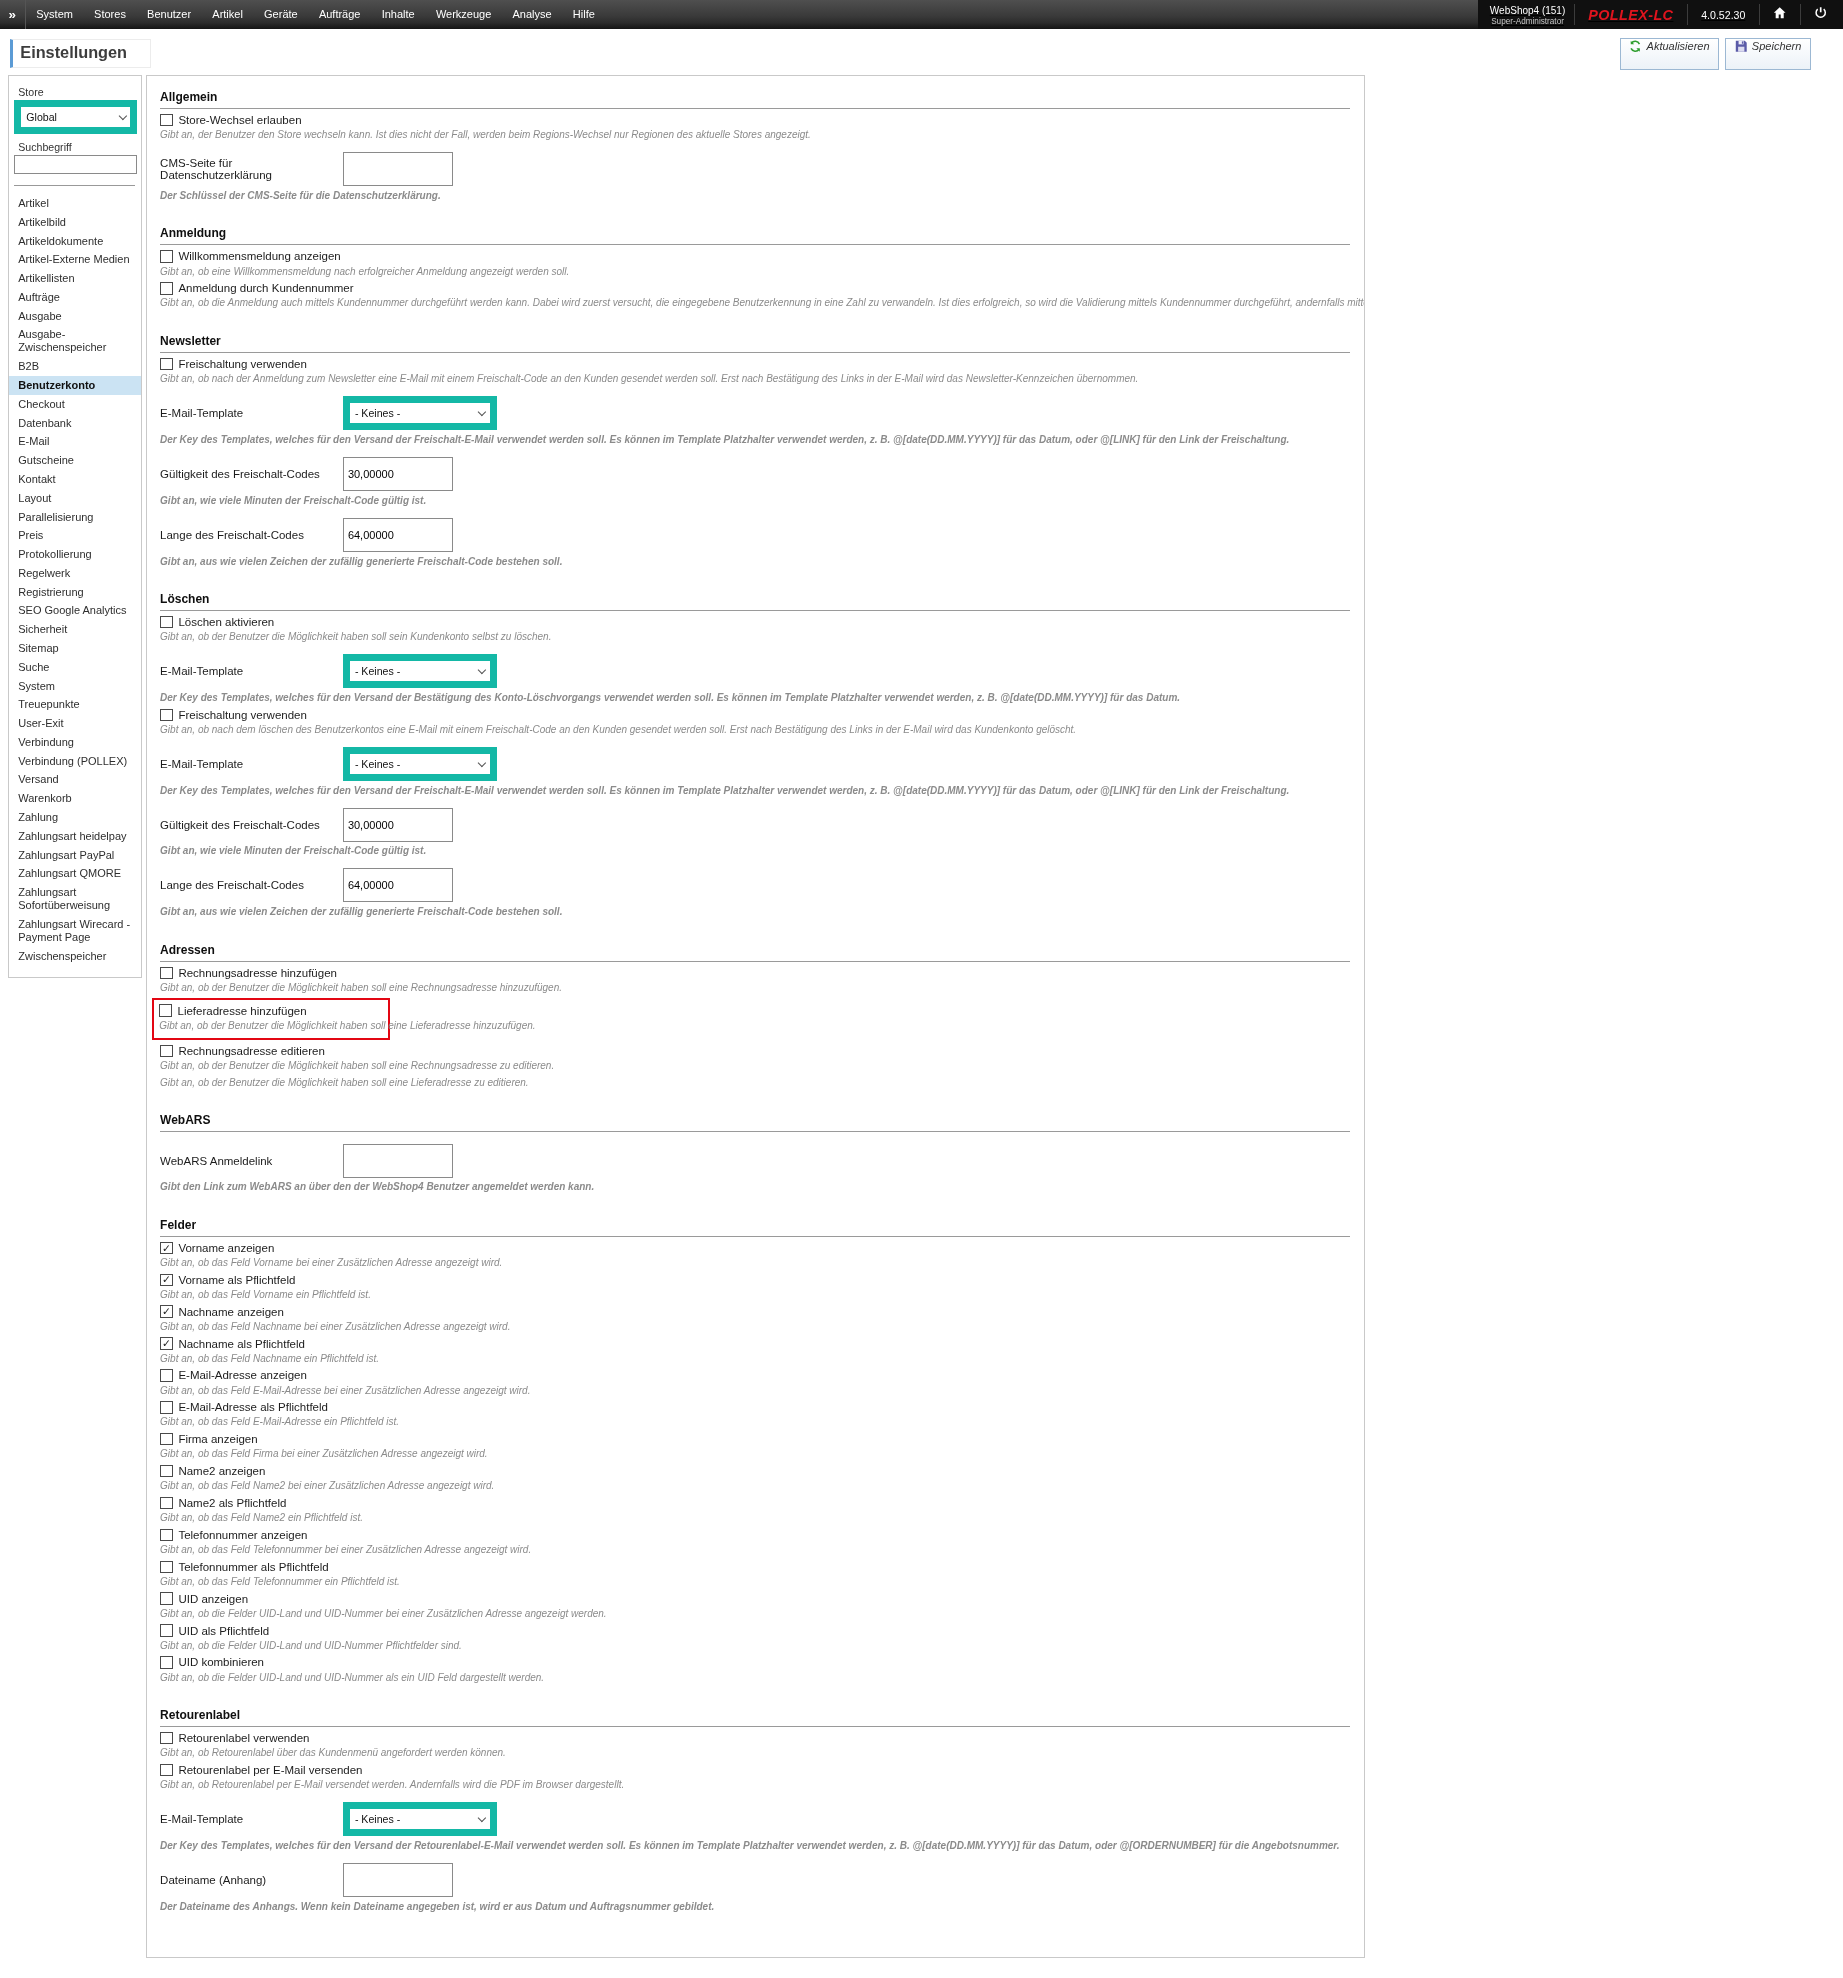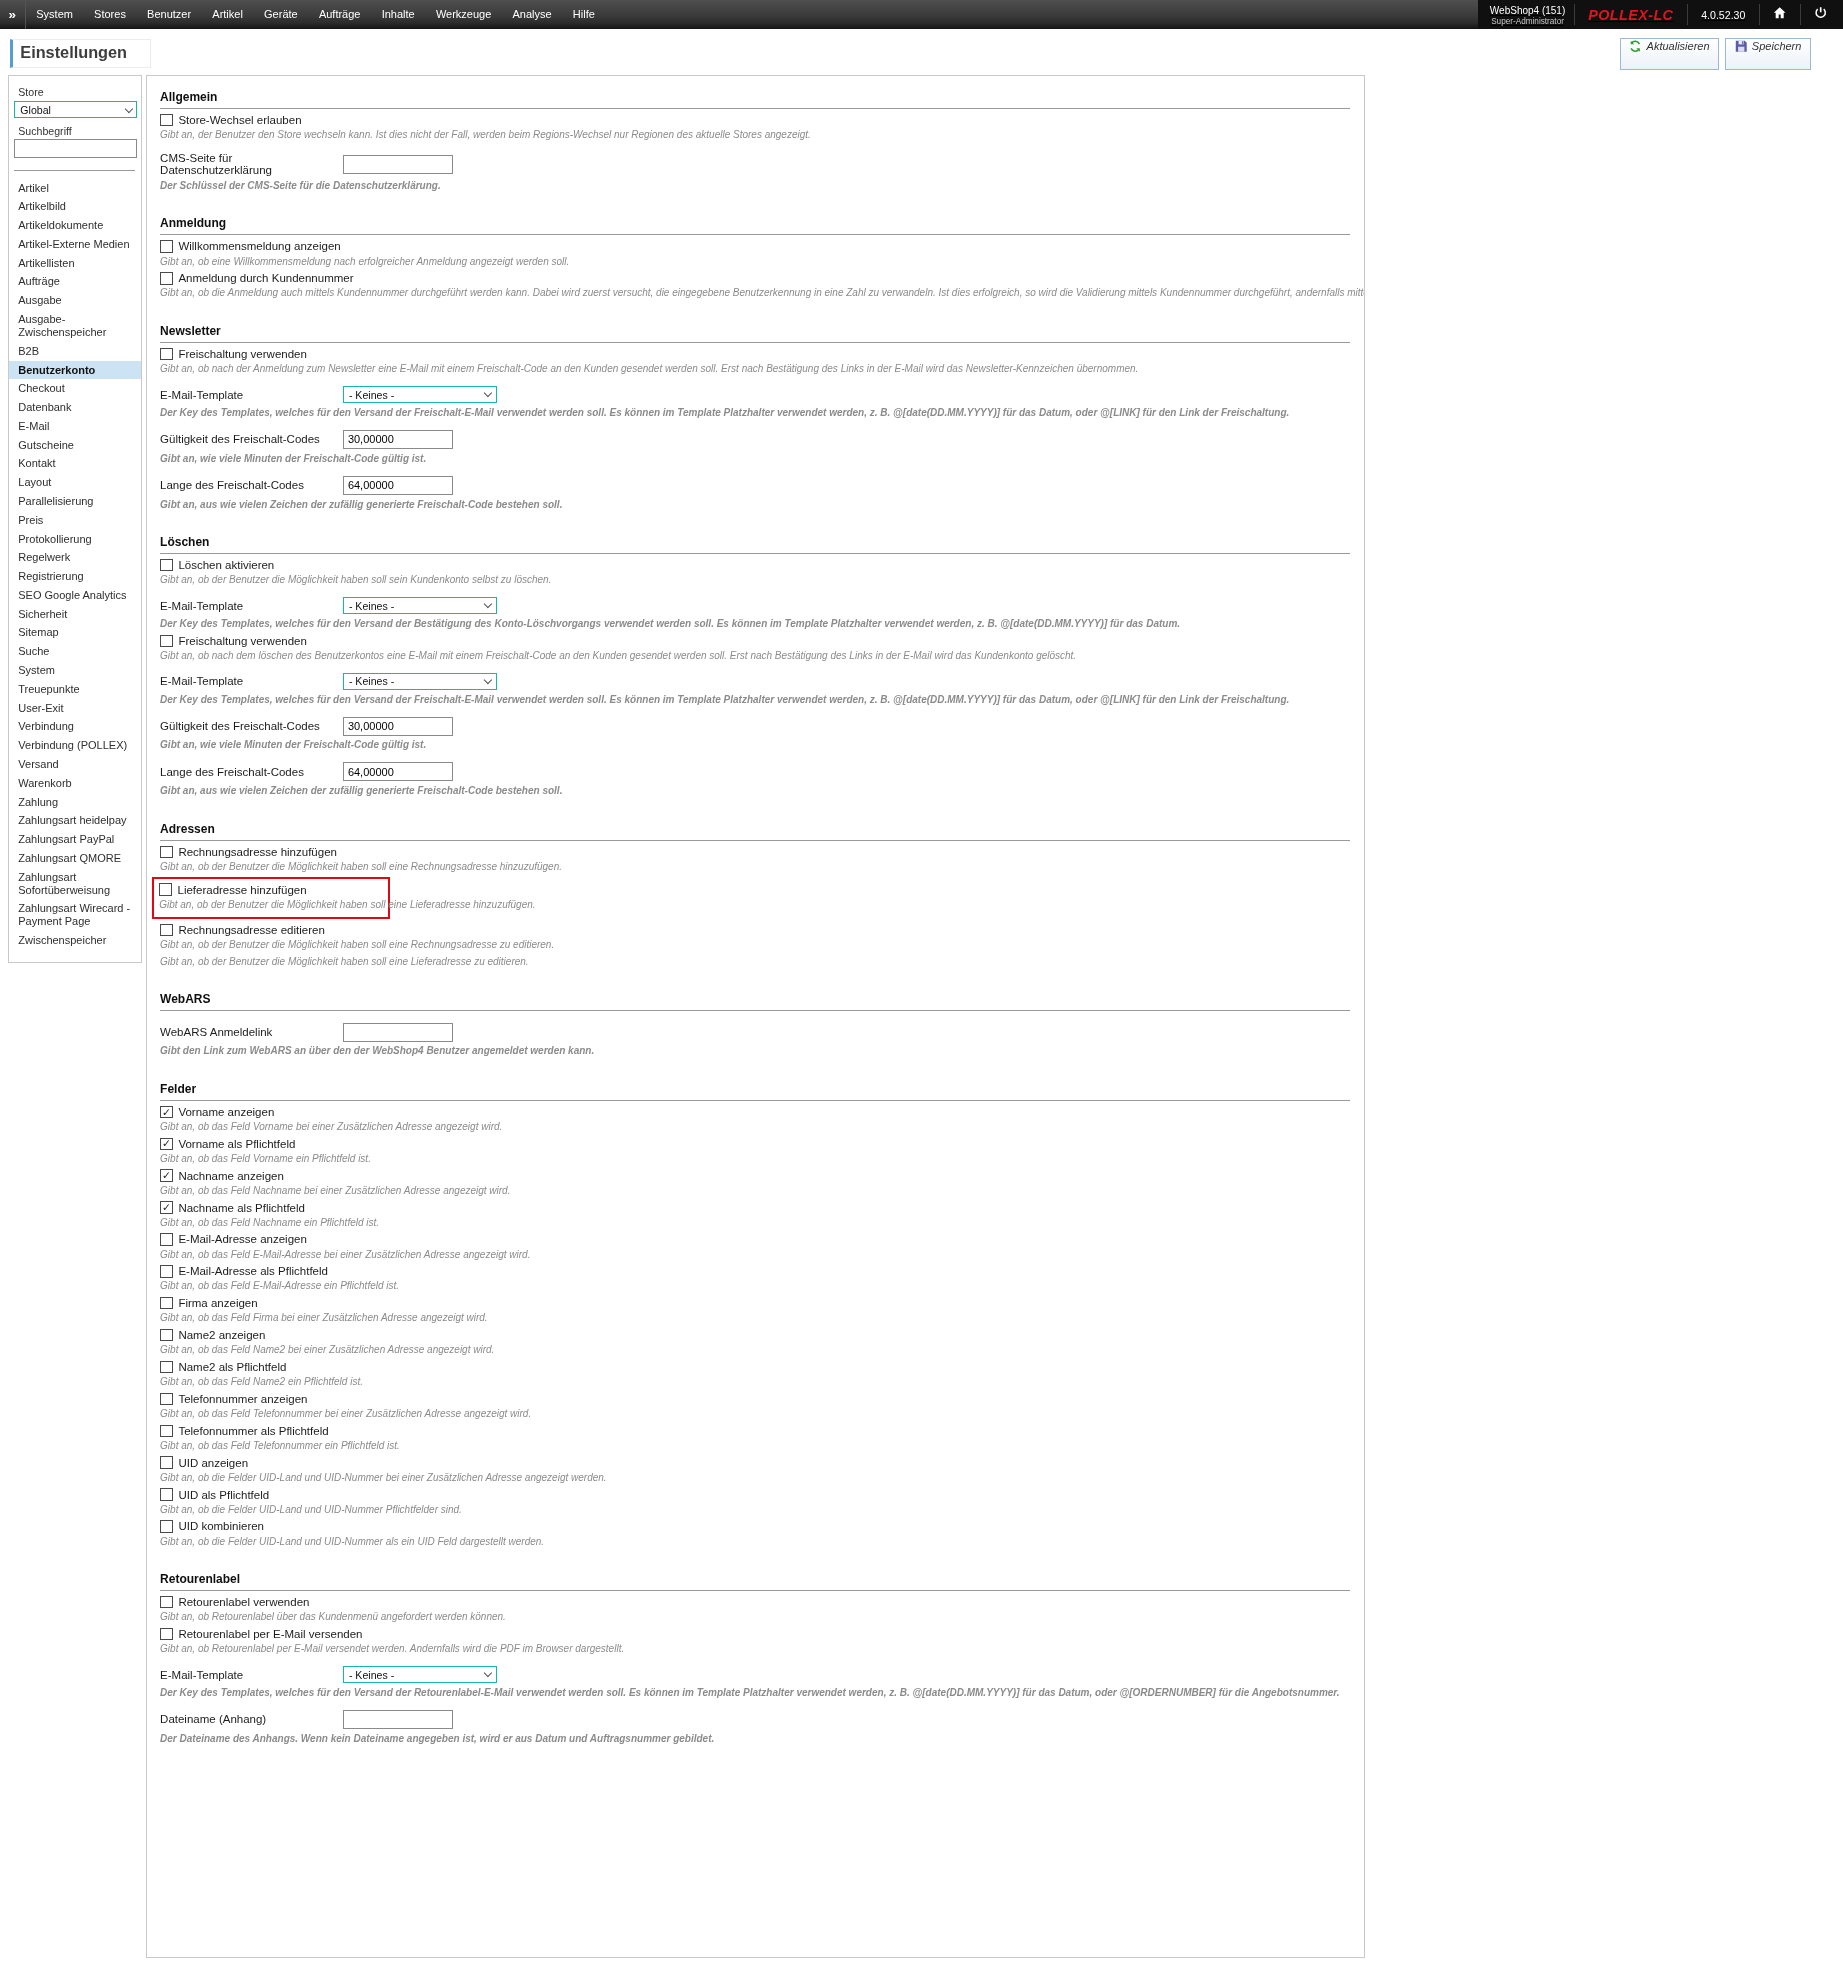--- a/index.html
+++ b/index.html
@@ -24,22 +24,22 @@
   .page-title { font-size:16.3px; color:#3d3d3d; background:#fff; border:1px solid #ececec;
                 border-left:3.8px solid var(--accent-blue,#5b9bd5); padding:2.9px 23px 4.8px 7.7px;font-weight:bold; }
   .header-actions { display:flex; gap:5.8px; }
   .btn { display:inline-flex; align-items:flex-start; gap:4.8px; font-size:11px; color:#333; font-family:inherit;
          background:linear-gradient(#ffffff,#ecf2f8); border:1px solid #9cb8d3; height:32px; padding:1.9px 8.6px; cursor:pointer;font-style:italic; }
 
   
   .content { position:relative; padding:0 7.7px; }
   .sidebar { position:absolute; top:0; left:7.7px; width:134px; border:1px solid #c9c9c9; background:#fff; padding:7.7px 0 11.5px; }
   .side-label { font-size:10.6px; color:#333; margin:1.9px 9.6px; }
-  .select-box { display:inline-flex; align-items:center; justify-content:space-between; border:1px solid #14b8a6;
-                background:#fff; height:17px; padding:0 4.8px; cursor:pointer; }
+  .select-box { display:inline-flex; align-items:center; justify-content:space-between; border:7px solid #14b8a6;
+                background:#fff; height:34px; padding:0 4.8px; cursor:pointer; }
   .select-value { font-size:10.6px; color:#111; white-space:nowrap; }
   .chev { width:5.8px; height:5.8px; border-right:1px solid #555; border-bottom:1px solid #555; transform:rotate(45deg); margin-top:-2.9px; flex:none; }
   .store-select { margin:0 5.8px 4.8px; width:123px; }
   .side-search { margin:0 5.8px; width:123px; height:19px; border:1px solid #8a8a8a; font-size:10.6px; padding:0 3.8px; font-family:inherit; }
   .side-divider { border-top:1px solid #999; margin:11.5px 5.8px 7.7px; }
   .side-item { font-size:11px; color:#2e2e2e; padding:2.9px 9.6px; line-height:13px; cursor:pointer; }
   .side-item.selected { background:var(--selected-bg,#cbe3f3); font-weight:bold; color:#111; }
 
   .panel { margin-left:138px; width:1219px; min-height:1883px; border:1px solid #c9c9c9; background:#fff;
            padding:7.7px 13.4px 19px; overflow:hidden; }
@@ -52,21 +52,21 @@
   .cb-line { display:flex; align-items:center; gap:5.8px; }
   .checkbox { width:12.5px; height:12.5px; border:1px solid #4a4a4a; background:#fff; display:inline-flex;
               align-items:center; justify-content:center; flex:none; cursor:pointer; }
   .check-mark { font-size:10.6px; line-height:1; color:#222; font-weight:bold; }
   .cb-label { font-size:11.5px; color:#1c1c1c; cursor:pointer; }
   .desc { font-size:10px; font-style:italic; color:#8b8b8b; margin-top:2.9px; white-space:nowrap; line-height:11.5px; }
 
   .field-row { margin-top:11.5px; }
   .field-line { display:flex; align-items:center; }
   .field-label { width:183px; font-size:11.5px; color:#1c1c1c; flex:none; }
-  .text-input { width:110px; height:19px; border:1px solid #8a8a8a; font-size:11px; padding:0 3.8px; font-family:inherit; }
+  .text-input { width:110px; height:34px; border:1px solid #8a8a8a; font-size:11px; padding:0 3.8px; font-family:inherit; }
   .select-wide { width:154px; }
   .field-desc { margin-top:3.8px;font-weight:bold; }
 
   .cb-row.highlight { border:2.9px solid var(--highlight-red,#e30613); margin-left:-7.7px; padding:3.8px 7.7px 6.7px 4.8px; width:238px; }
 </style>
 </head>
 <body>
 
 <div class="topbar">
   <span class="expand">»</span>

